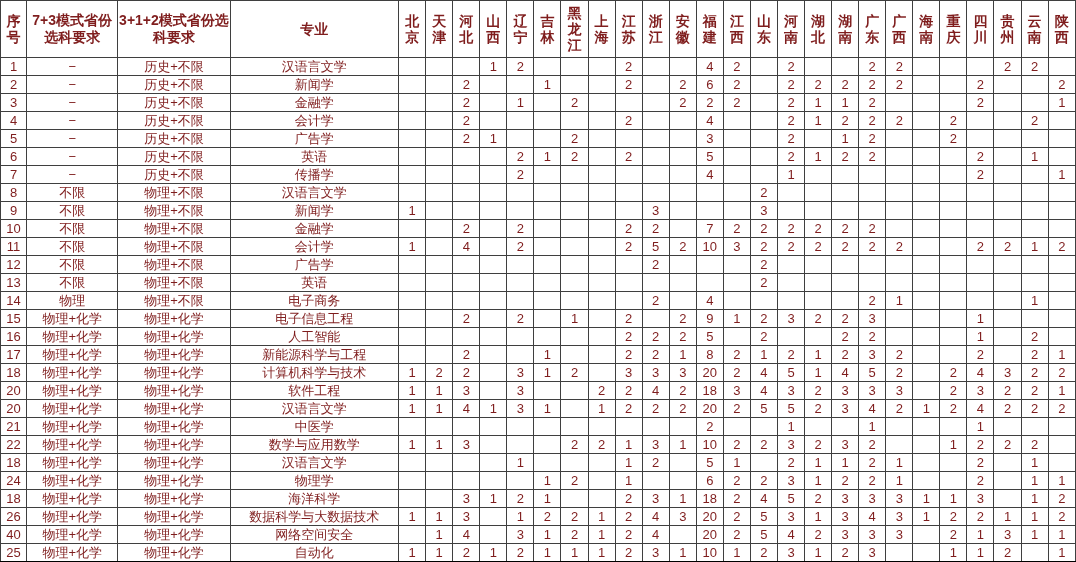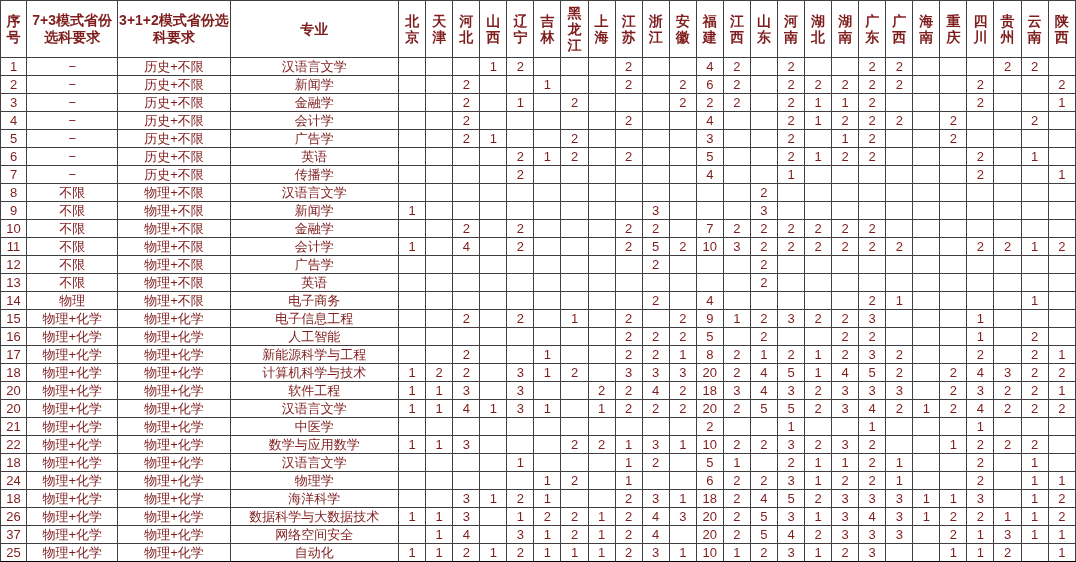--- a/index.html
+++ b/index.html
@@ -894,21 +894,21 @@
           <td class="num">4</td>
           <td class="num">3</td>
           <td class="num">1</td>
           <td class="num">2</td>
           <td class="num">2</td>
           <td class="num">1</td>
           <td class="num">1</td>
           <td class="num">2</td>
         </tr>
         <tr>
-          <td class="num">37</td>
+          <td class="num">40</td>
           <td class="">物理+化学</td>
           <td class="">物理+化学</td>
           <td class="major-cell">网络空间安全</td>
           <td class="num"></td>
           <td class="num">1</td>
           <td class="num">4</td>
           <td class="num"></td>
           <td class="num">3</td>
           <td class="num">1</td>
           <td class="num">2</td>

